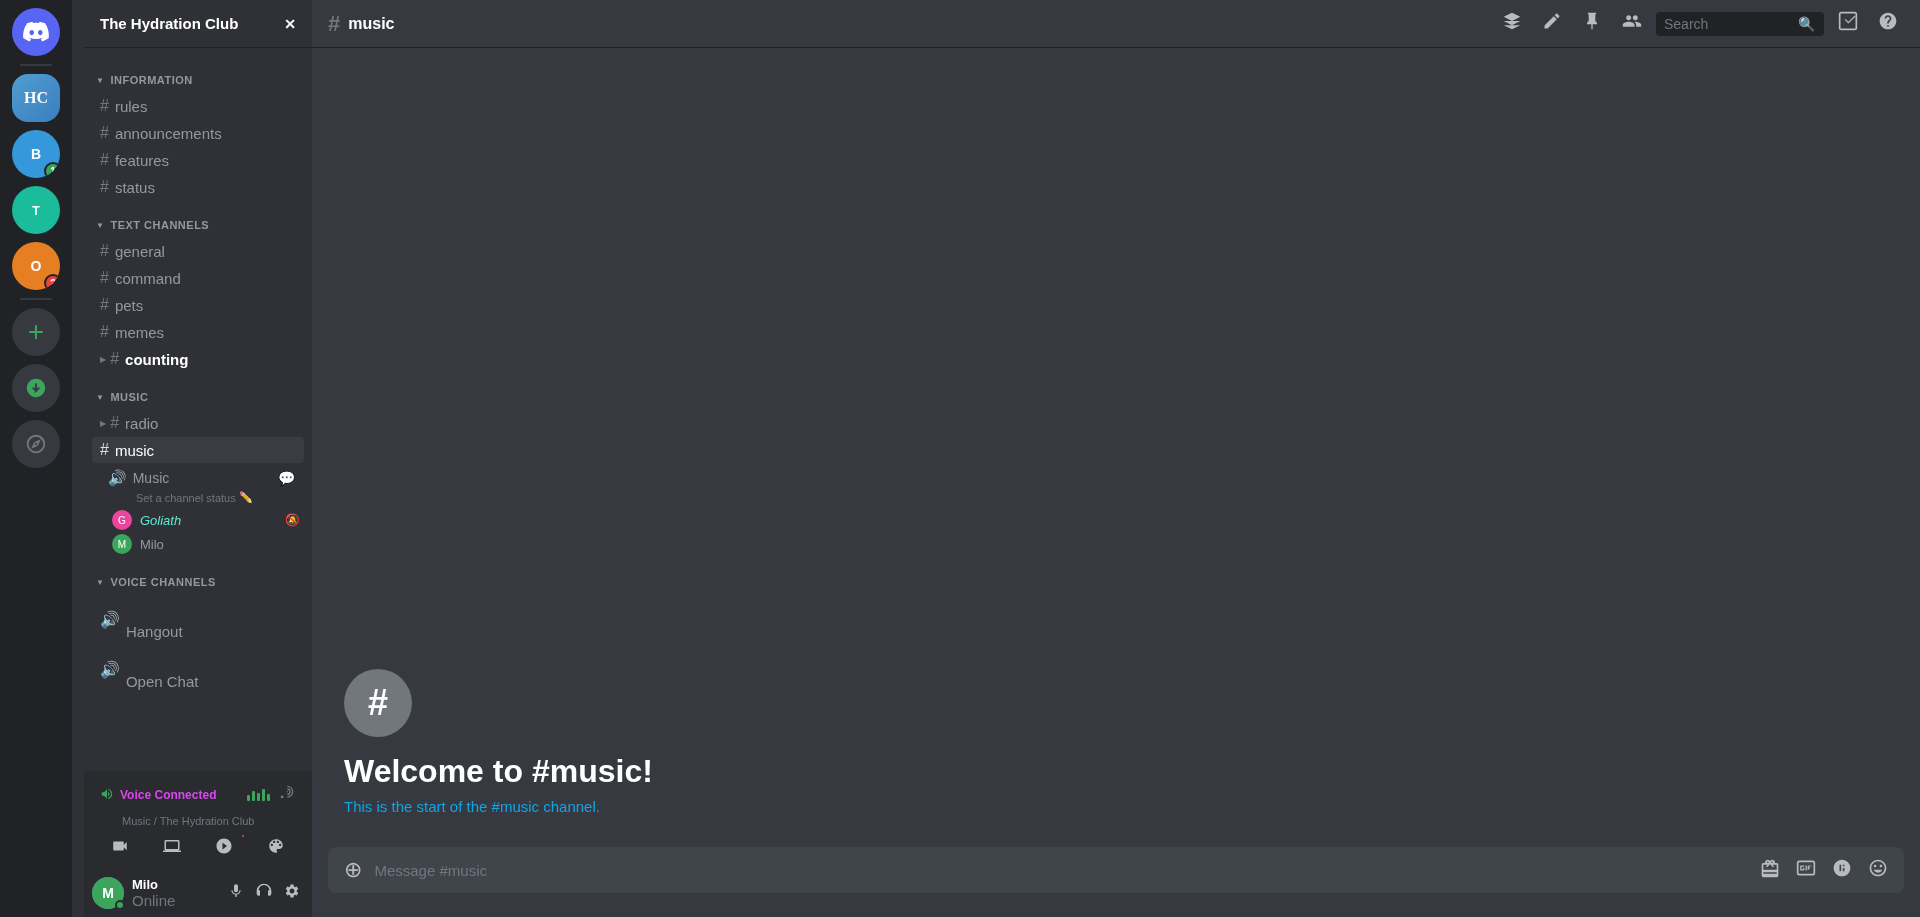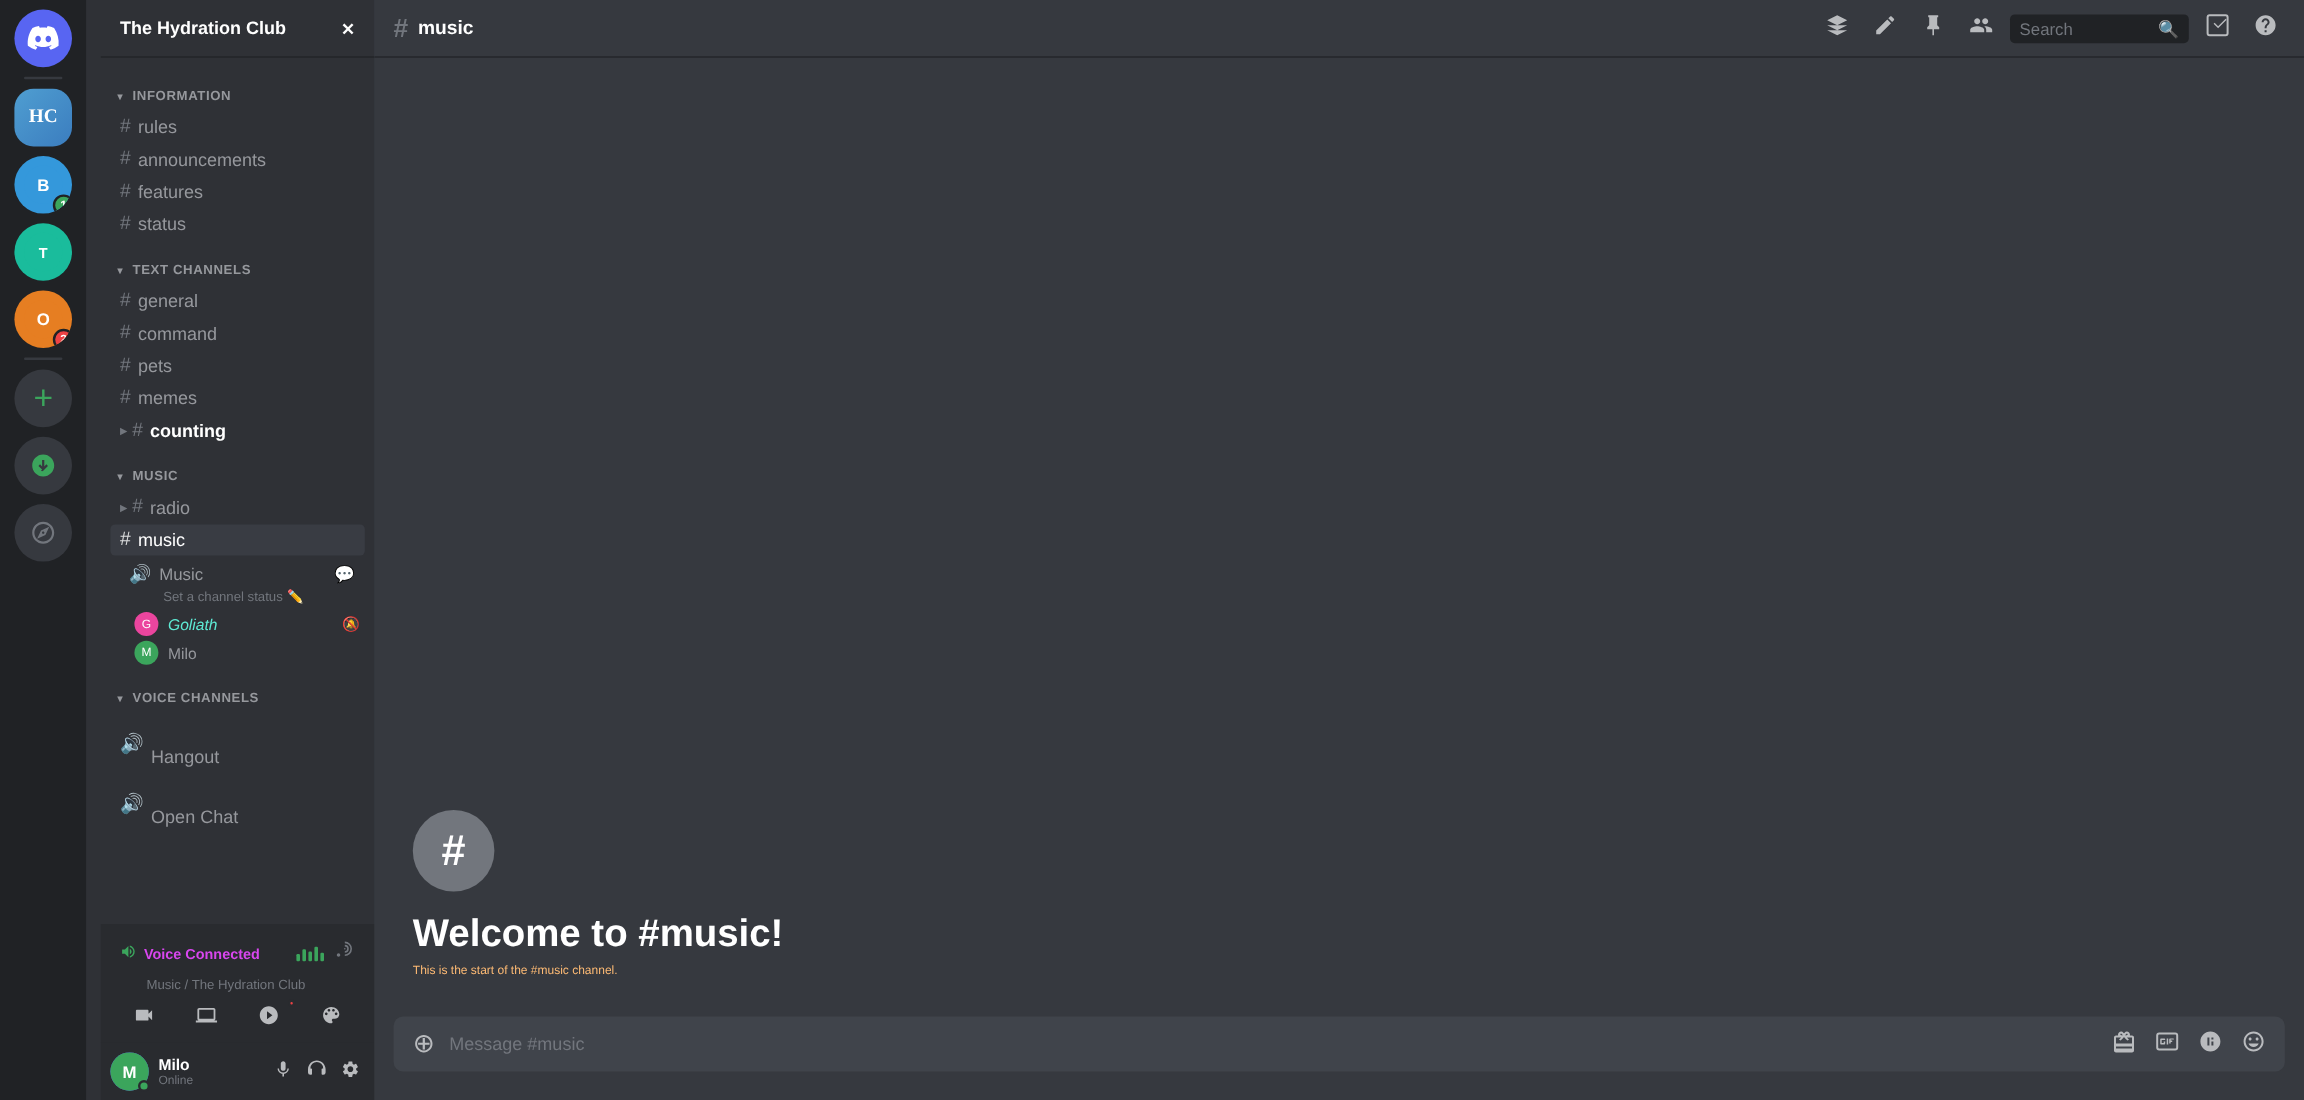--- a/index.html
+++ b/index.html
@@ -313,21 +313,21 @@
       height: 10px;
       background: #3ba55c;
       border-radius: 50%;
       border: 2px solid #292b2f;
       position: absolute;
       bottom: -1px;
       right: -1px;
     }
     .user-info { flex: 1; }
     .user-name { font-size: 13px; font-weight: 600; color: #fff; }
-    .user-status { font-size: 10px; color: #72767d; }
+    .user-status { font-size: 15px; color: #72767d; }
     .user-controls {
       display: flex;
       gap: 4px;
     }
     .user-ctrl-btn {
       background: none;
       border: none;
       color: #b9bbbe;
       cursor: pointer;
       font-size: 16px;
@@ -382,21 +382,21 @@
       padding: 4px 6px;
       border-radius: 4px;
     }
     .search-bar {
       background: #202225;
       border: none;
       border-radius: 4px;
       padding: 4px 8px;
       color: #dcddde;
       font-size: 14px;
-      width: 149px;
+      width: 168px;
       display: flex;
       align-items: center;
       cursor: text;
       gap: 8px;
     }
     .search-bar input {
       background: none;
       border: none;
       color: #dcddde;
       font-size: 14px;
@@ -438,22 +438,22 @@
       font-weight: 700;
       margin-bottom: 16px;
     }
     .welcome-title {
       font-size: 32px;
       font-weight: 700;
       color: #fff;
       margin-bottom: 8px;
     }
     .welcome-desc {
-      color: #fdba74;
-      font-size: 10px;
+      color: #0ea5e9;
+      font-size: 15px;
     }
 
     
     .message-input-area {
       padding: 0 16px 24px 16px;
       flex-shrink: 0;
     }
     .message-input-wrapper {
       background: #40444b;
       border-radius: 8px;

